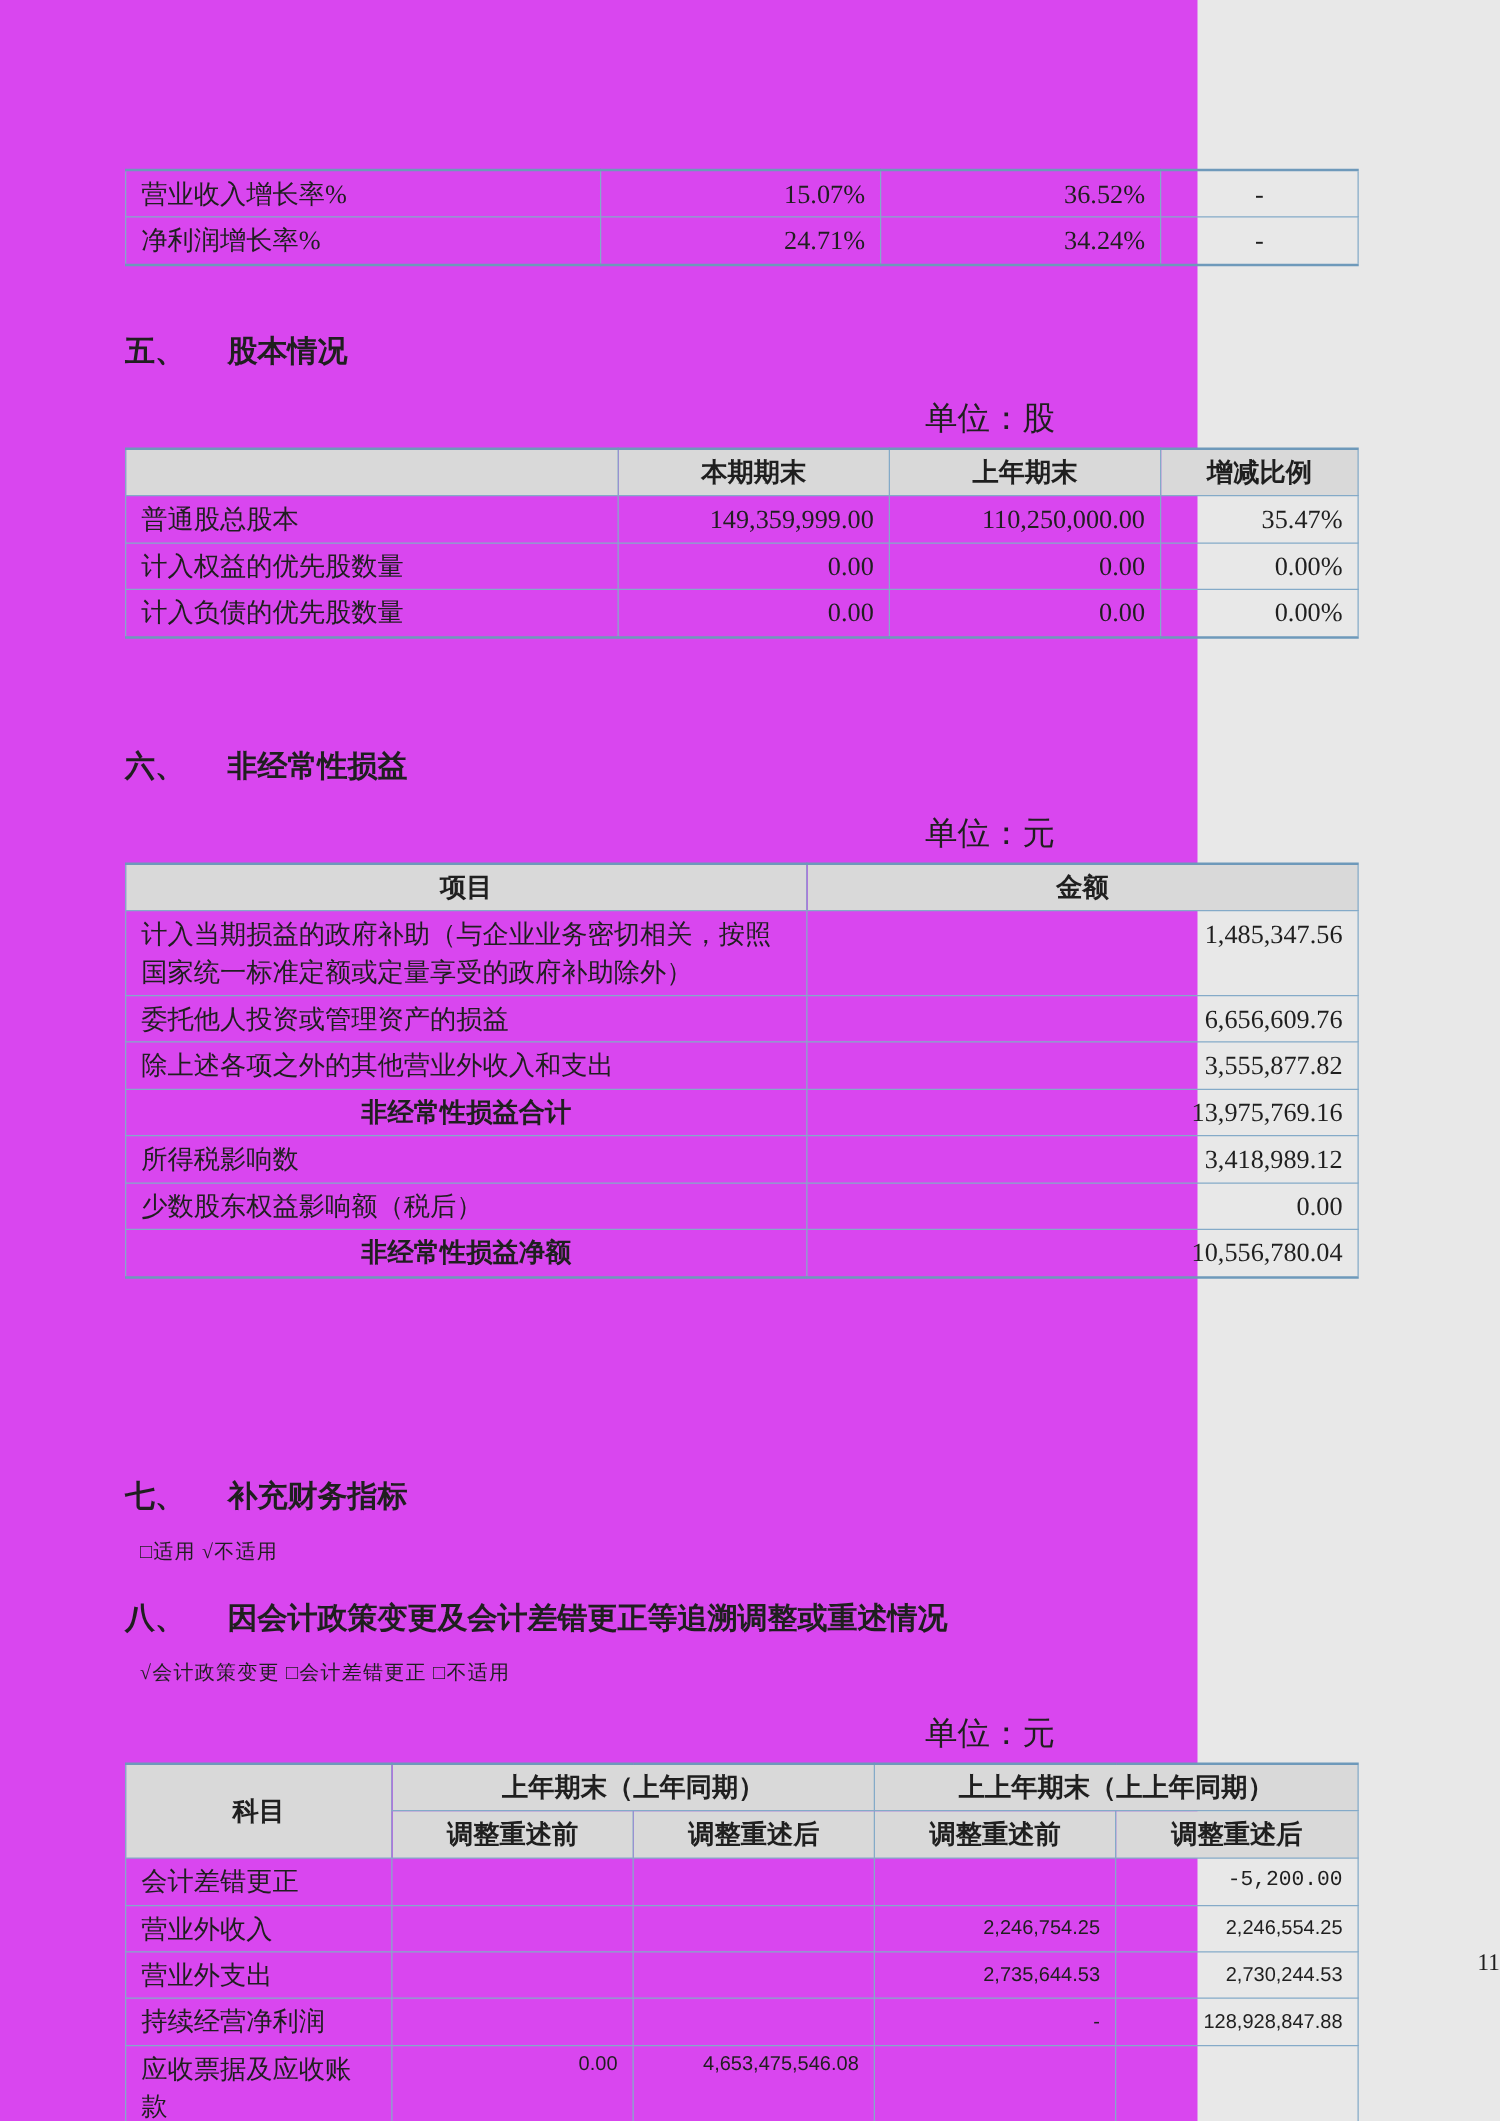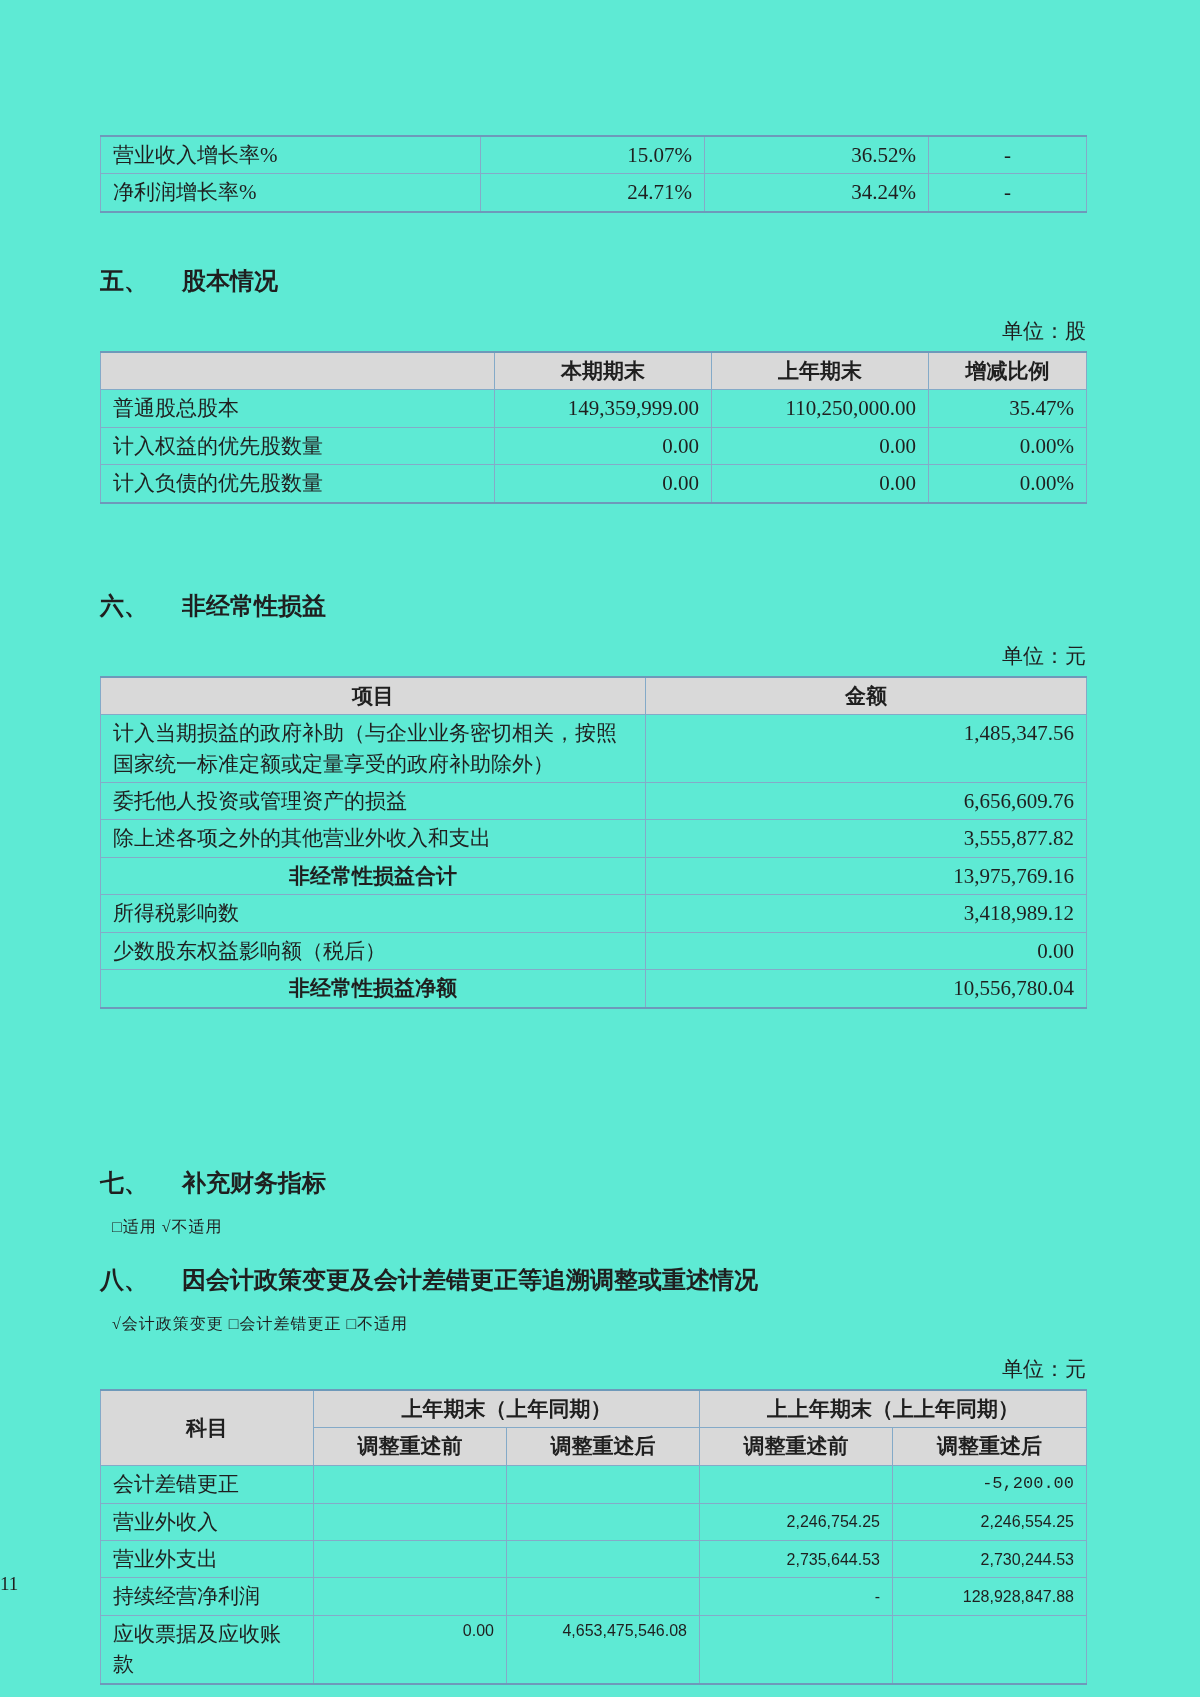--- a/index.html
+++ b/index.html
@@ -1,17 +1,17 @@
 <!DOCTYPE html>
 <html><head>
 <meta charset="utf-8">
 <style>
   html,body{margin:0;padding:0;background:#e8e8e8;}
   .page{
-    width:1200px;height:1697px;background:#5eead4;position:relative;
+    width:958px;height:1697px;background:#d946ef;position:relative;
     box-sizing:border-box;padding:135px 114px 0 100px;
     font-family:"Liberation Serif","DejaVu Serif",serif;
     color:#1f1f1f;
   }
   table{border-collapse:collapse;table-layout:fixed;width:986px;}
   td,th{border:1px solid #84aac8;padding:3px 12px;font-size:21px;
         font-weight:normal;overflow:hidden;line-height:1.45;}
   table{border-top:2px solid #6e99ba;border-bottom:2px solid #6e99ba;}
   th{background:#d9d9d9;font-weight:bold;text-align:center;}
   .lbl{text-align:left;}
@@ -21,23 +21,23 @@
   .row-h{height:31px;}
   .row-h8{height:38px;}
   .vtop td{vertical-align:top;}
   .sans{font-family:"Liberation Sans","DejaVu Sans",sans-serif;font-size:16px;}
   .serifnum{font-family:Liberation Mono, monospace;font-size:17px;}
   .sec-heading{
     font-family:"Liberation Sans","DejaVu Sans",sans-serif;
     font-weight:bold;font-size:24px;display:flex;align-items:baseline;
   }
   .sec-num{display:inline-block;width:82px;flex:none;}
-  .unit-line{text-align:right;font-size:21px;margin:20px 0 6px 0;}
+  .unit-line{text-align:right;font-size:26px;margin:20px 0 6px 0;}
   .appl-line{font-size:16px;margin:18px 0 0 12px;letter-spacing:1px;}
-  .footer{position:absolute;left:0;bottom:102px;width:1200px;text-align:left;
+  .footer{position:absolute;left:0;bottom:115px;width:1200px;text-align:right;
           font-size:19px;}
   .h5{margin-top:52px;}
   .h6{margin-top:86px;}
   .h7{margin-top:158px;}
   .h8{margin-top:26px;}
   .t8 td{vertical-align:middle;}
 </style>
 </head>
 <body>
 

